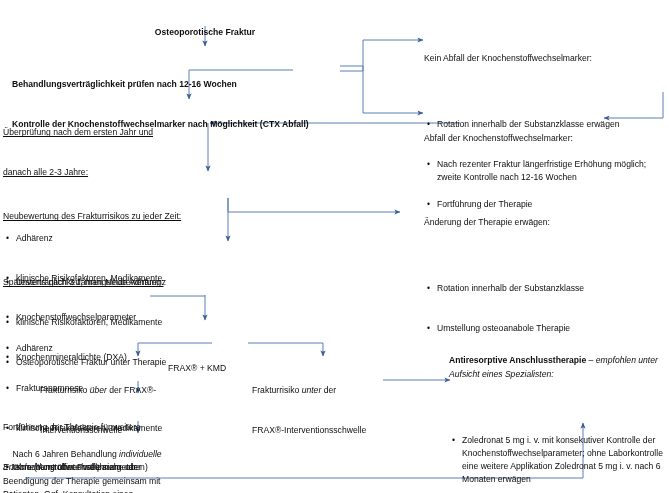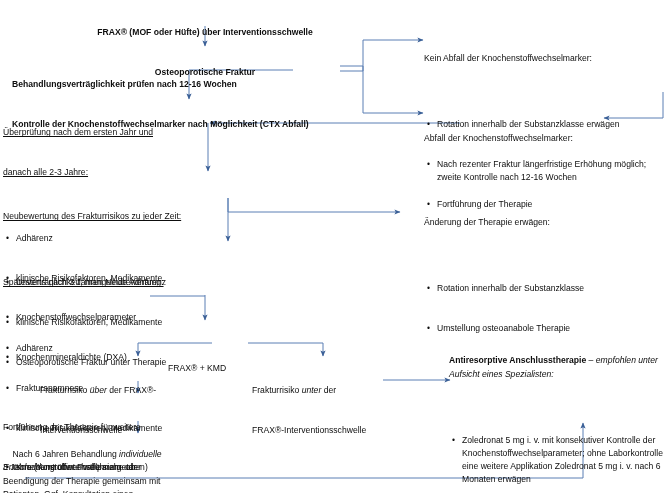--- a/index.html
+++ b/index.html
@@ -99,21 +99,20 @@
 
       <path d="M138,421 L138,433" marker-end="url(#ah)"></path>
 
       <path d="M383,380 L450,380" marker-end="url(#ah)"></path>
 
       <path d="M25,478 L583,478 L583,423" marker-end="url(#ah)"></path>
     </g>
   </svg>
 
   <div class="node title" style="left:86px; top:0px; width:238px;">
-    <div class="plain-line"><span>FRAX® (MOF oder Hüfte) über Interventionsschwelle</span></div>
     <div class="plain-line"><span>Osteoporotische Fraktur</span></div>
   </div>
 
   <div class="node" style="left:12px; top:52px; width:340px;font-weight:bold;">
     <div class="plain-line"><span>Behandlungsverträglichkeit prüfen nach 12-16 Wochen</span></div>
     <div class="plain-line"><span>Kontrolle der Knochenstoffwechselmarker nach Möglichkeit (CTX Abfall)</span></div>
   </div>
 
   <div class="node" style="left:424px; top:26px; width:225px;">
     <div class="plain-line"><span>Kein Abfall der Knochenstoffwechselmarker:</span></div>

